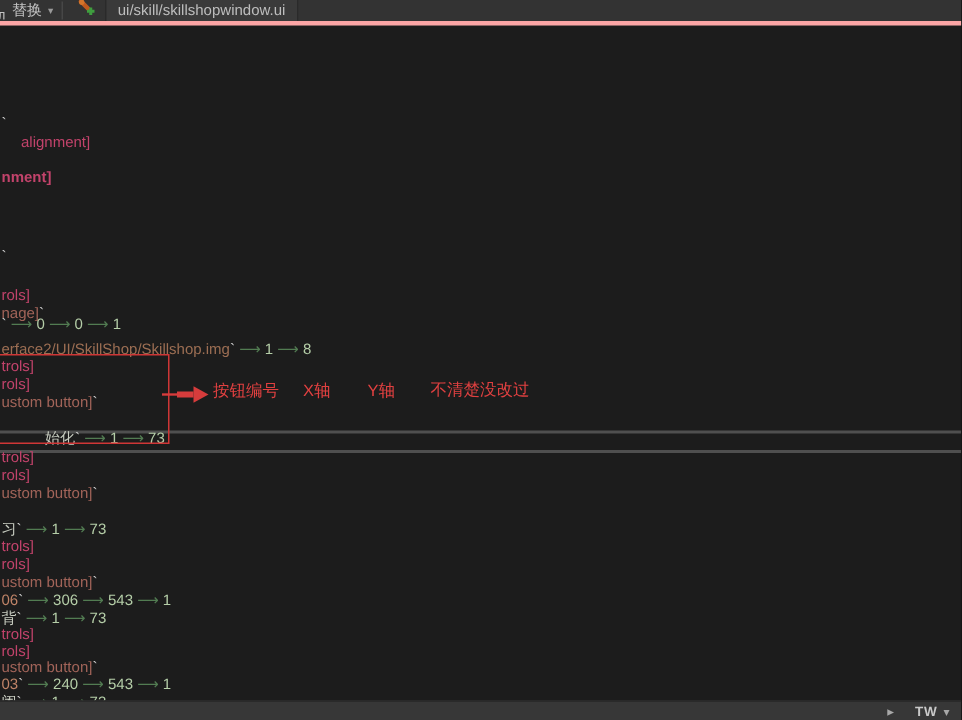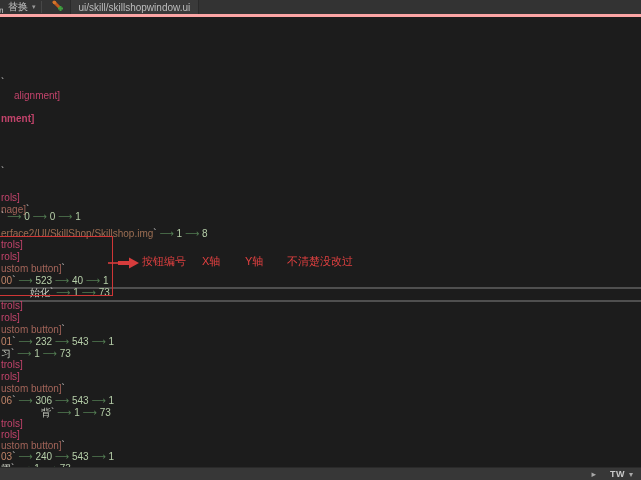--- a/index.html
+++ b/index.html
@@ -98,51 +98,49 @@
       <div class="line" style="top: 73px; margin-left: 13px;"><span class="tk-sec">alignment]</span></div>
       <div class="line" style="top: 96px; font-weight: bold;"><span class="tk-sec">nment]</span></div>
       <div class="line" style="top: 149px;"><span class="tk-tick">`</span></div>
       <div class="line" style="top: 175px;"><span class="tk-sec">rols]</span></div>
       <div class="line" style="top: 187px;"><span class="tk-sub">nage]</span><span class="tk-tick">`</span></div>
       <div class="line" style="top: 194px;"><span class="tk-tick">`</span><span class="tk-arr"> ⟶ </span><span class="tk-num">0</span><span class="tk-arr"> ⟶ </span><span class="tk-num">0</span><span class="tk-arr"> ⟶ </span><span class="tk-num">1</span></div>
       <div class="line" style="top: 211px;"><span class="tk-path">erface2/UI/SkillShop/Skillshop.img</span><span class="tk-tick">`</span><span class="tk-arr"> ⟶ </span><span class="tk-num">1</span><span class="tk-arr"> ⟶ </span><span class="tk-num">8</span></div>
       <div class="line" style="top: 222px;"><span class="tk-sec">trols]</span></div>
       <div class="line" style="top: 234px;"><span class="tk-sec">rols]</span></div>
       <div class="line" style="top: 246px;"><span class="tk-sub">ustom button]</span><span class="tk-tick">`</span></div>
-      <div class="line" style="top: 258px;"><span class="tk-str">00</span><span class="tk-tick">`</span><span class="tk-arr"> ⟶ </span><span class="tk-num">523</span><span class="tk-arr"> ⟶ </span><span class="tk-num">40</span><span class="tk-arr"> ⟶ </span><span class="tk-num">1</span></div>
       <div class="line" style="top: 270px; margin-left: 29px;"><span class="tk-cn">始化</span><span class="tk-tick">`</span><span class="tk-arr"> ⟶ </span><span class="tk-num">1</span><span class="tk-arr"> ⟶ </span><span class="tk-num">73</span></div>
       <div class="line" style="top: 283px;"><span class="tk-sec">trols]</span></div>
       <div class="line" style="top: 295px;"><span class="tk-sec">rols]</span></div>
       <div class="line" style="top: 307px;"><span class="tk-sub">ustom button]</span><span class="tk-tick">`</span></div>
-      <div class="line" style="top: 319px;"><span class="tk-str">01</span><span class="tk-tick">`</span><span class="tk-arr"> ⟶ </span><span class="tk-num">232</span><span class="tk-arr"> ⟶ </span><span class="tk-num">543</span><span class="tk-arr"> ⟶ </span><span class="tk-num">1</span></div>
       <div class="line" style="top: 331px;"><span class="tk-cn">习</span><span class="tk-tick">`</span><span class="tk-arr"> ⟶ </span><span class="tk-num">1</span><span class="tk-arr"> ⟶ </span><span class="tk-num">73</span></div>
       <div class="line" style="top: 342px;"><span class="tk-sec">trols]</span></div>
       <div class="line" style="top: 354px;"><span class="tk-sec">rols]</span></div>
       <div class="line" style="top: 366px;"><span class="tk-sub">ustom button]</span><span class="tk-tick">`</span></div>
       <div class="line" style="top: 378px;"><span class="tk-str">06</span><span class="tk-tick">`</span><span class="tk-arr"> ⟶ </span><span class="tk-num">306</span><span class="tk-arr"> ⟶ </span><span class="tk-num">543</span><span class="tk-arr"> ⟶ </span><span class="tk-num">1</span></div>
-      <div class="line" style="top: 390px; margin-left: 40px;"><span class="tk-cn">背</span><span class="tk-tick">`</span><span class="tk-arr"> ⟶ </span><span class="tk-num">1</span><span class="tk-arr"> ⟶ </span><span class="tk-num">73</span></div>
+      <div class="line" style="top: 390px;"><span class="tk-cn">背</span><span class="tk-tick">`</span><span class="tk-arr"> ⟶ </span><span class="tk-num">1</span><span class="tk-arr"> ⟶ </span><span class="tk-num">73</span></div>
       <div class="line" style="top: 401px;"><span class="tk-sec">trols]</span></div>
       <div class="line" style="top: 412px;"><span class="tk-sec">rols]</span></div>
       <div class="line" style="top: 423px;"><span class="tk-sub">ustom button]</span><span class="tk-tick">`</span></div>
       <div class="line" style="top: 434px;"><span class="tk-str">03</span><span class="tk-tick">`</span><span class="tk-arr"> ⟶ </span><span class="tk-num">240</span><span class="tk-arr"> ⟶ </span><span class="tk-num">543</span><span class="tk-arr"> ⟶ </span><span class="tk-num">1</span></div>
       <div class="line" style="top: 446px;"><span class="tk-cn">闭</span><span class="tk-tick">`</span><span class="tk-arr"> ⟶ </span><span class="tk-num">1</span><span class="tk-arr"> ⟶ </span><span class="tk-num">73</span></div>
     </div>
 
   <div id="overlay" style="position:absolute;top:0;left:0;width:641px;height:480px;pointer-events:none;padding-left:37px;">
     <div class="ann-box" id="annbox" style="left: -8px; top: 236px; width: 119px; height: 58px;"></div>
     <svg class="ann-arrow" id="annarrow" width="32" height="14" viewBox="0 0 32 14" style="left: 108px; top: 256px;">
       <line x1="0" y1="7" x2="12" y2="7" stroke="#d63c3c" stroke-width="1.6"></line>
       <rect x="10" y="5" width="11" height="4" fill="#d63c3c"></rect>
       <polygon points="21,1.5 31,7 21,12.5" fill="#d63c3c"></polygon>
     </svg>
 
   <span class="red-label" style="left: 142px;">按钮编号</span>
       <span class="red-label" style="left: 202px;">X轴</span>
       <span class="red-label" style="left: 245px;">Y轴</span>
-      <span class="red-label" style="left: 287px;">不清楚没改过</span>
+      <span class="red-label" style="left: 287px; font-family: Liberation Mono, monospace;">不清楚没改过</span>
     </div>
 
   <div class="statusbar">
     <span class="sb-item sb-expand">▸</span>
     <span class="sb-item sb-lang">TW</span>
     <span class="sb-item sb-dd">▾</span>
   </div>
 
 </div>
 

